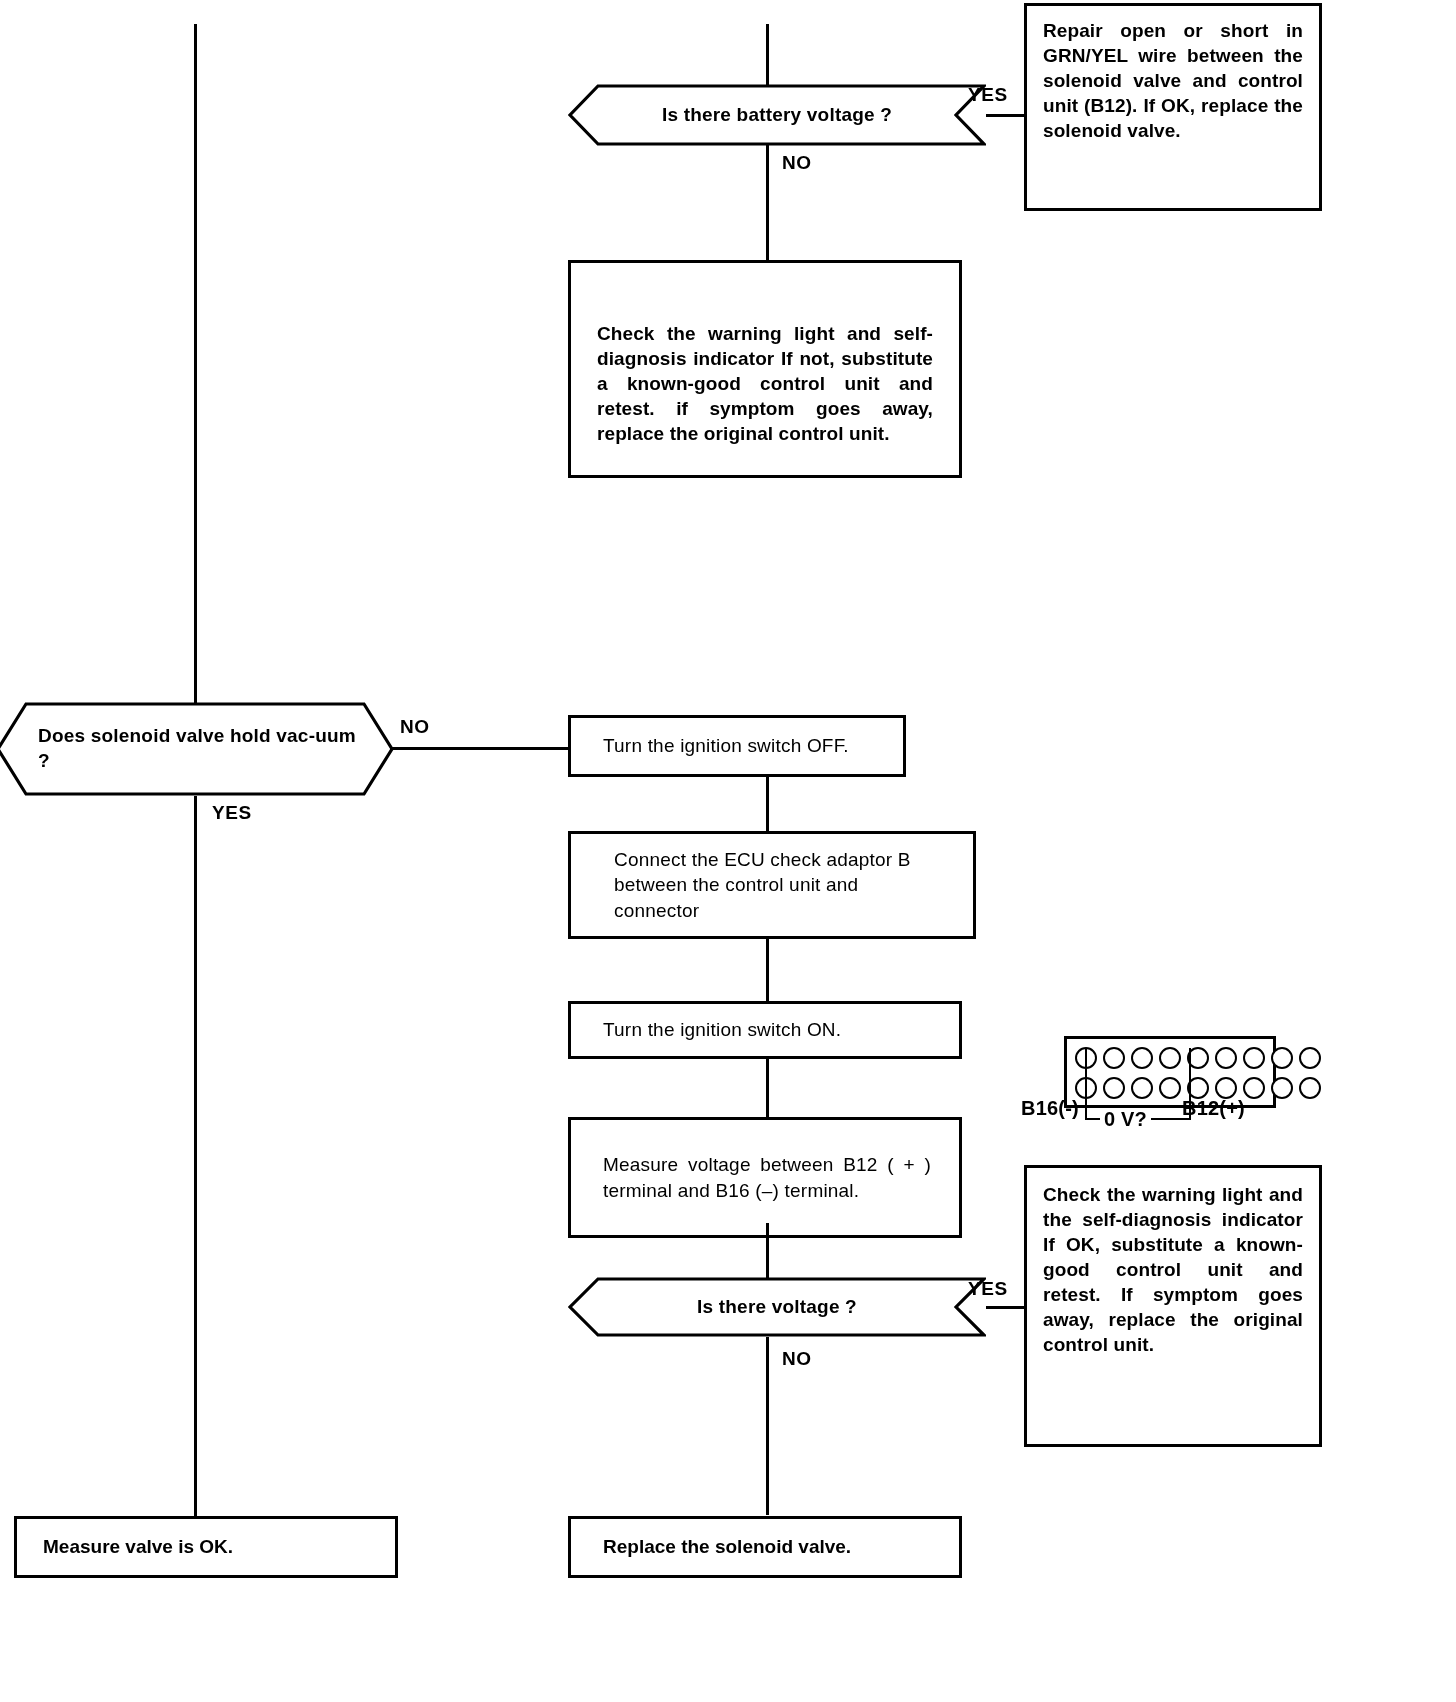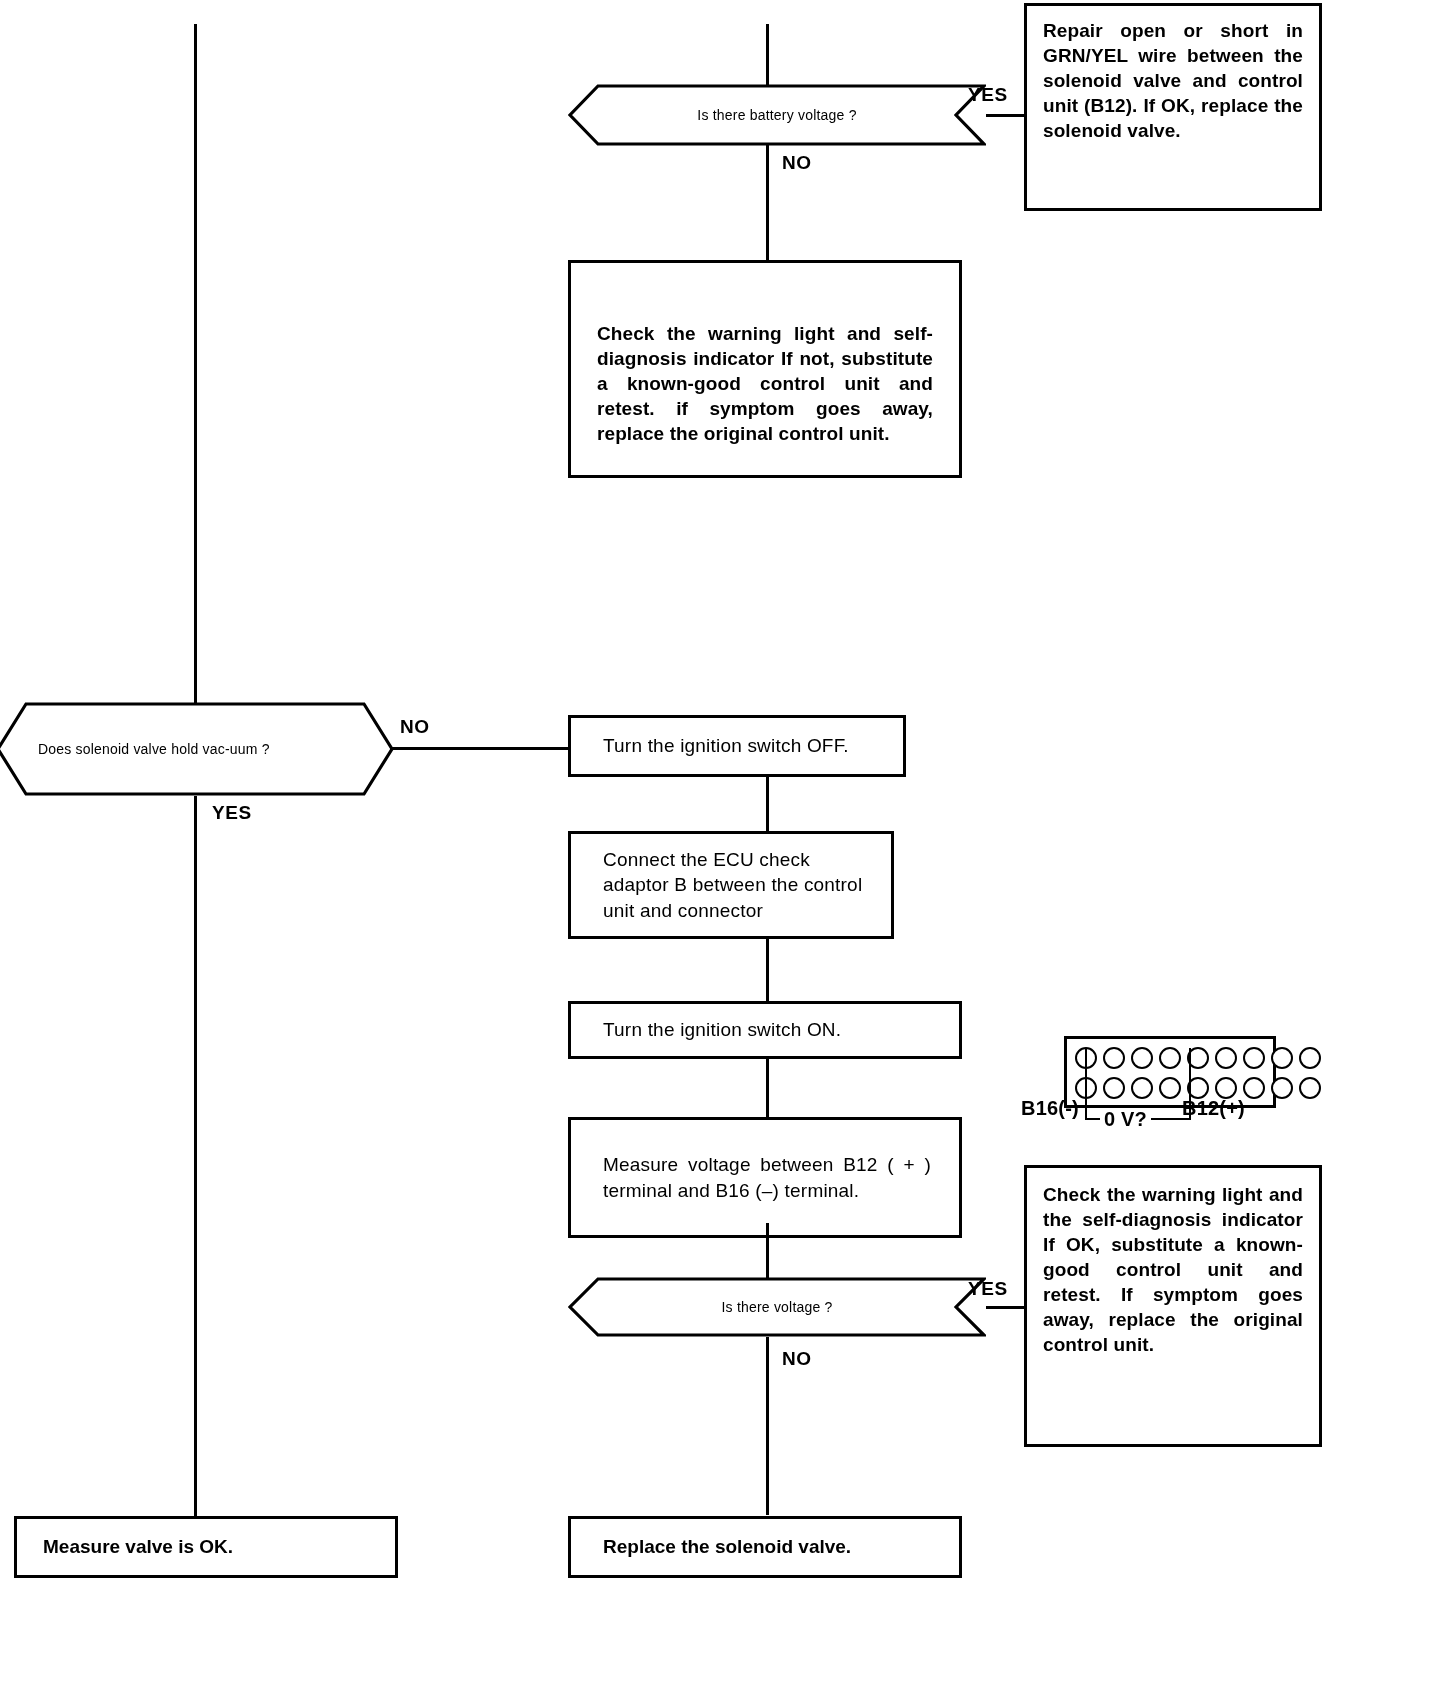--- a/index.html
+++ b/index.html
@@ -73,22 +73,22 @@
     height:100%;
   }
   .hex .hextxt{
     position:absolute;
     left:40px;
     right:40px;
     top:0;
     bottom:0;
     display:flex;
     align-items:center;
-    font-size:14px;
-    font-weight:400;
+    font-size:19px;
+    font-weight:700;
     line-height:1.3;
     letter-spacing:0.2px;
   }
   .hex.center .hextxt{justify-content:center;}
   .hex.leftal .hextxt{justify-content:flex-start;}
 
   
   .lbl{
     position:absolute;
     font-size:19px;
@@ -167,21 +167,21 @@
   <div class="lbl" style="left:400px;top:716px;">NO</div>
 
   <div class="lbl" style="left:212px;top:802px;">YES</div>
 
   <div class="box plain" style="left:568px;top:715px;width:338px;height:62px;">
     <div class="txt" style="padding-left:32px;">Turn the ignition switch OFF.</div>
   </div>
 
   <div class="vline" style="left:766px;top:775px;height:58px;"></div>
 
-  <div class="box plain" style="left:568px;top:831px;width:326px;height:108px;">
+  <div class="box plain" style="left:568px;top:831px;width:408px;height:108px;padding-left:11px;">
     <div class="txt" style="padding-left:32px;padding-right:28px;">Connect the ECU check adaptor B between the control unit and connector</div>
   </div>
 
   <div class="vline" style="left:766px;top:937px;height:66px;"></div>
 
   <div class="box plain" style="left:568px;top:1001px;width:394px;height:58px;">
     <div class="txt" style="padding-left:32px;">Turn the ignition switch ON.</div>
   </div>
 
   <div class="vline" style="left:766px;top:1057px;height:62px;"></div>

